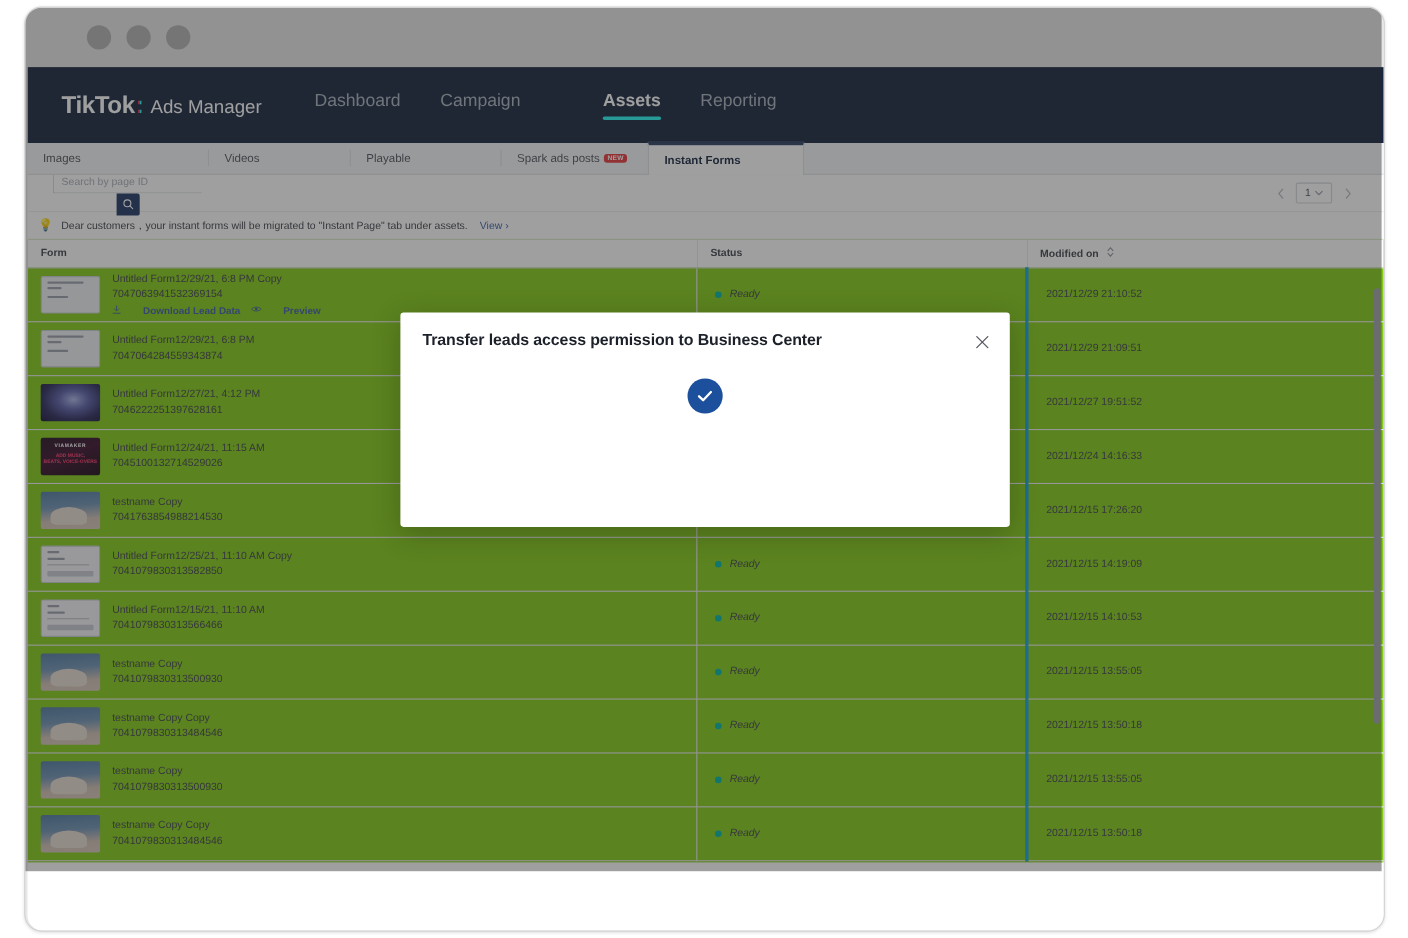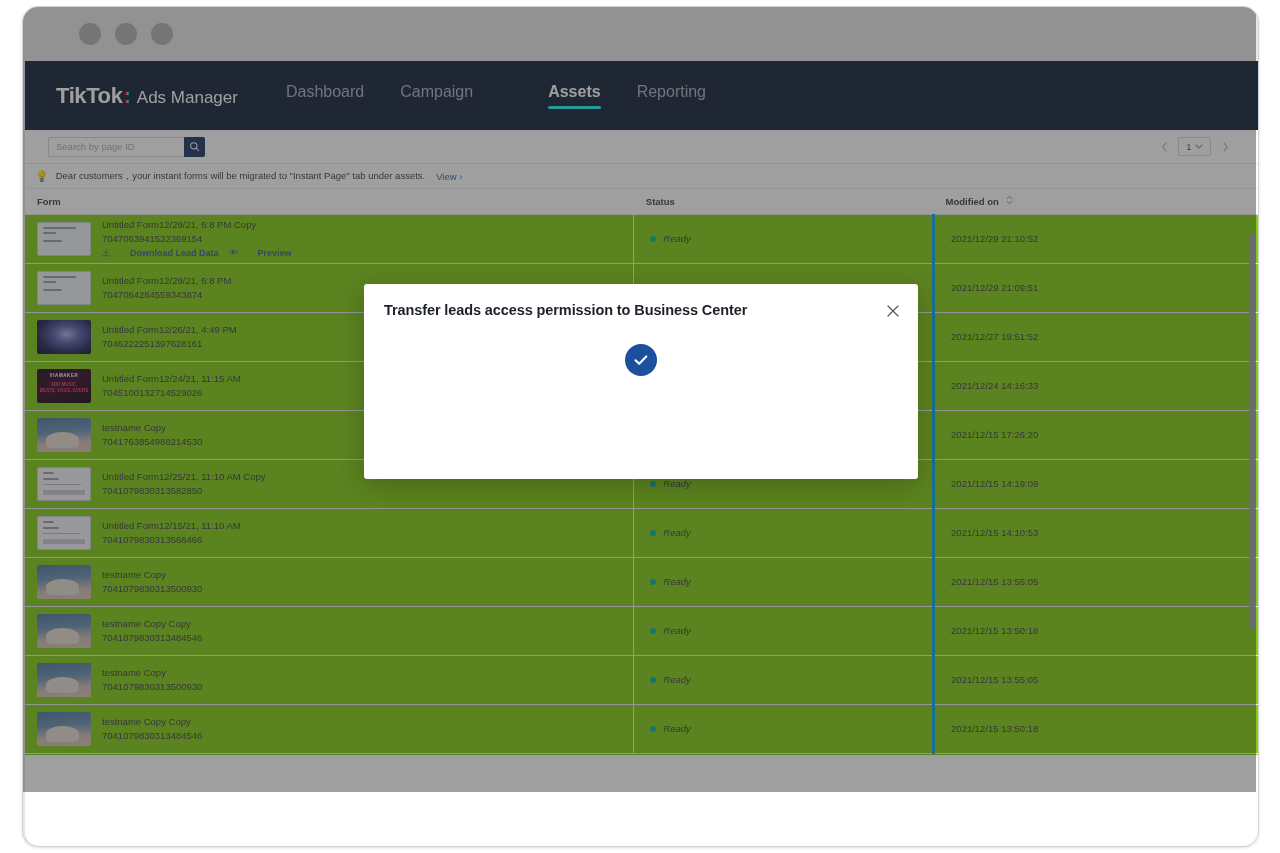--- a/index.html
+++ b/index.html
@@ -126,21 +126,21 @@
 
   
   #toolbar {
     height: 34px;
     background: #ffffff;
     border-bottom: 1px solid #e8eaed;
     display: flex; align-items: center;
     justify-content: space-between;
     padding: 0 24px 0 23px;
   }
-  #search-wrap { display: flex; align-items: center; }
+  #search-wrap { display: flex; align-items: center; flex-direction: column; }
   #search-input {
     width: 136px; height: 20px;
     border: 1px solid #d2d6db; border-right: none;
     border-radius: 2px 0 0 2px;
     font-size: 9.5px; color: #6b7280;
     padding: 0 7px;
     font-family: "Liberation Sans", sans-serif;
     background: #fff; outline: none;
   }
   #search-input::placeholder { color: #a7aeb8; }
@@ -345,20 +345,41 @@
         <span class="brand-sub">Ads Manager</span>
       </div>
       <div class="nav-links">
         <div class="nav-link">Dashboard</div>
         <div class="nav-link">Campaign</div>
         <div class="nav-link active">Assets</div>
         <div class="nav-link">Reporting</div>
       </div>
     </div>
 
+    <div id="subtabs">
+      <div class="subtab" style="width:165px">
+        <span>Images</span>
+        <span class="divider"></span>
+      </div>
+      <div class="subtab" style="width:129px">
+        <span>Videos</span>
+        <span class="divider"></span>
+      </div>
+      <div class="subtab" style="width:137px">
+        <span>Playable</span>
+        <span class="divider"></span>
+      </div>
+      <div class="subtab" style="width:133px">
+        <span>Spark ads posts</span>
+        <span class="new-badge">NEW</span>
+      </div>
+      <div class="subtab active" style="width:142px">
+        <span>Instant Forms</span>
+      </div>
+    </div>
 
     <div id="toolbar">
       <div id="search-wrap">
         <input id="search-input" type="text" placeholder="Search by page ID" style="">
         <div id="search-button">
           <svg width="11" height="11" viewBox="0 0 16 16">
             <circle cx="7" cy="7" r="4.6" fill="none" stroke="#ffffff" stroke-width="1.5"></circle>
             <line x1="10.4" y1="10.4" x2="14" y2="14" stroke="#ffffff" stroke-width="1.5" stroke-linecap="round"></line>
           </svg>
         </div>
@@ -467,21 +488,21 @@
                   <span>Ready</span>
                 </div>
               </td>
               <td class="cell-modified" style="padding-left:16px">2021/12/29 21:09:51</td>
             </tr>
             <tr>
               <td class="cell-form">
                 <div class="form-cell">
                   <div class="thumb space"></div>
                   <div class="form-meta">
-                    <div class="form-title">Untitled Form12/26/21, 4:49 PM</div>
+                    <div class="form-title">Untitled Form12/27/21, 4:12 PM</div>
                     <div class="form-id">7046222251397628161</div>
                   </div>
                 </div>
               </td>
               <td class="cell-status">
                 <div class="status-cell">
                   <span class="status-dot"></span>
                   <span>Ready</span>
                 </div>
               </td>

